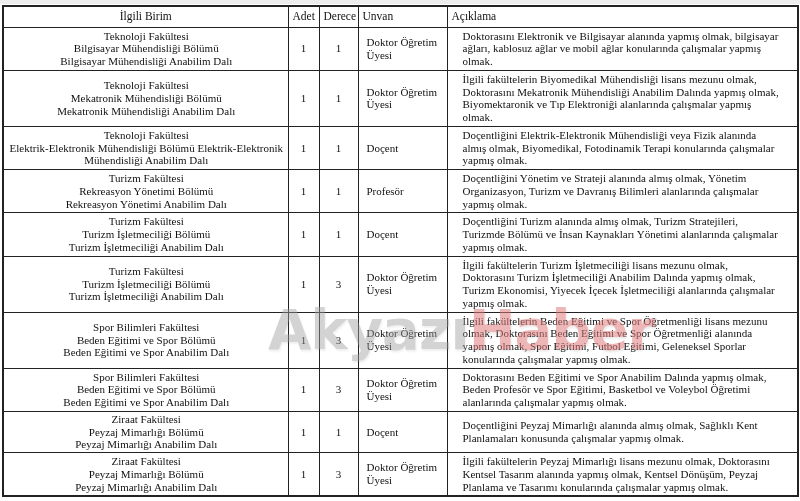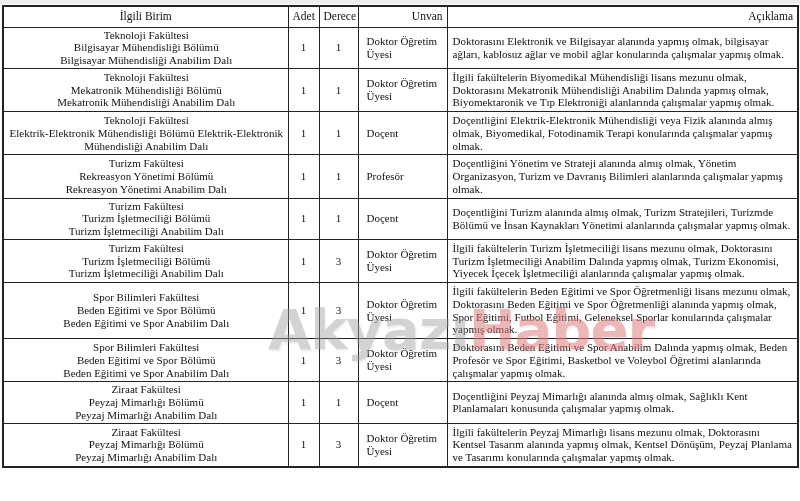--- a/index.html
+++ b/index.html
@@ -30,33 +30,33 @@
     line-height: 1.16;
     table-layout: fixed;
   }
   th, td {
     border: 1px solid #222222;
     vertical-align: middle;
     padding: 1px 4px;
   }
   th {
     font-weight: normal;
-    text-align: right;
+    text-align: left;
     height: 21px;
     font-size: 11.5px;
   }
   th.h-birim { text-align: center; }
   td.birim {
     text-align: center;
     white-space: pre-line;
     padding-left: 5px;
   }
   td.num { text-align: center; }
   td.unvan { text-align: left; padding: 1px 8px; }
-  td.aciklama { text-align: left; padding: 2px 5px; }
+  td.aciklama { text-align: left; padding: 2px 15px; }
   .watermark {
     position: absolute;
     left: 268px; top: 297px;
     font-family: "DejaVu Sans", sans-serif;
     font-size: 56px;
     font-weight: bold;
     letter-spacing: -1px;
     white-space: nowrap;
     pointer-events: none;
     z-index: 5;

